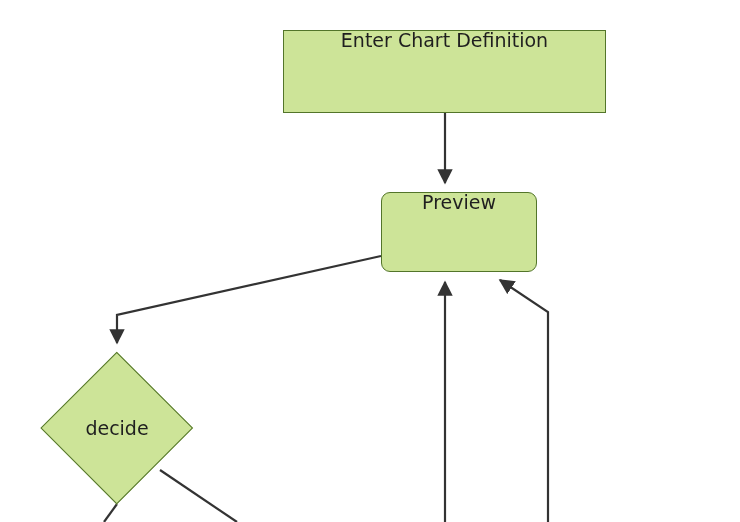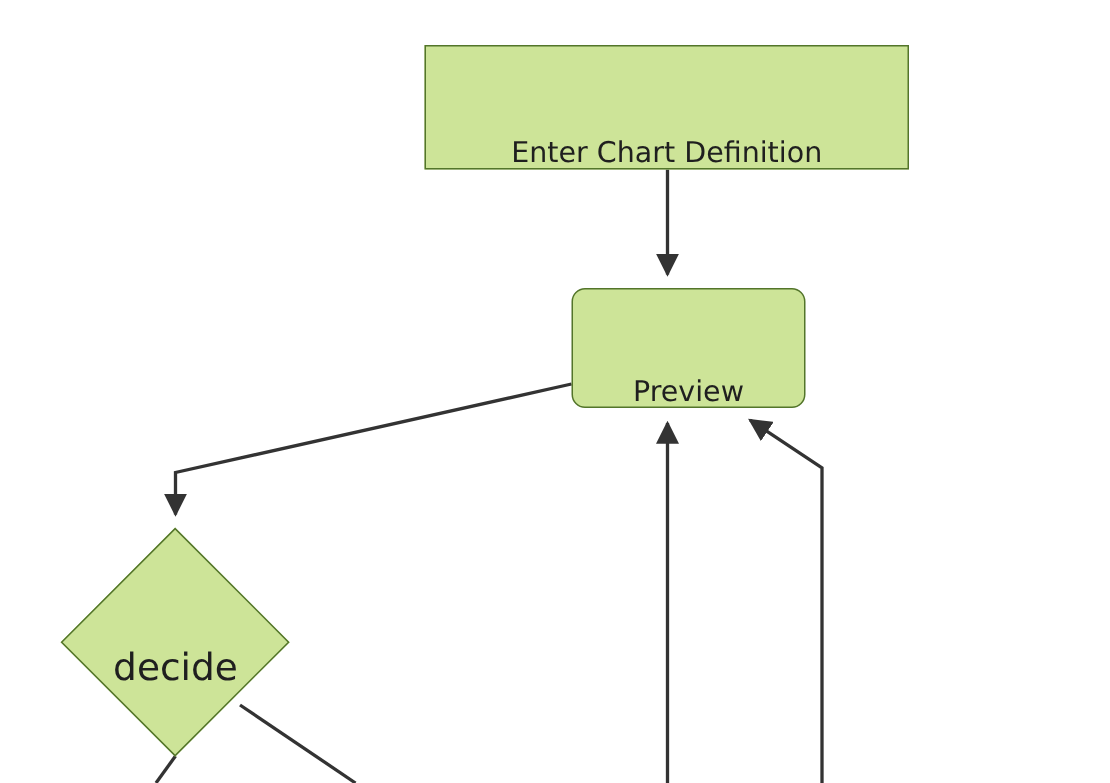--- a/index.html
+++ b/index.html
@@ -19,21 +19,21 @@
     position: absolute;
     left: 0;
     top: 0;
     width: 740px;
     height: 522px;
   }
   .node {
     position: absolute;
     box-sizing: border-box;
     display: flex;
-    align-items: flex-end;
+    align-items: flex-start;
     justify-content: center;
     background: #cde498;
     border: 1.6px solid #53752a;
     color: #1f1f1f;
     font-size: 19px;
     line-height: 1;
     white-space: nowrap;
   }
   .node.rect {
     border-radius: 0;
@@ -51,28 +51,28 @@
     width: 100%;
     height: 100%;
     background: #cde498;
     border: 1.6px solid #53752a;
     box-sizing: border-box;
     transform: rotate(45deg);
   }
   .diamond-label {
     position: absolute;
     left: 0;
-    top: 16px;
+    top: 0;
     width: 100%;
     height: 100%;
     display: flex;
     align-items: center;
     justify-content: center;
     color: #1f1f1f;
-    font-size: 25px;
+    font-size: 19px;
     line-height: 1;
     white-space: nowrap;
   }
 </style>
 </head>
 <body>
 
 <div id="canvas">
 
   <svg id="edge-layer" viewBox="0 0 740 522" width="740" height="522" xmlns="http://www.w3.org/2000/svg">

